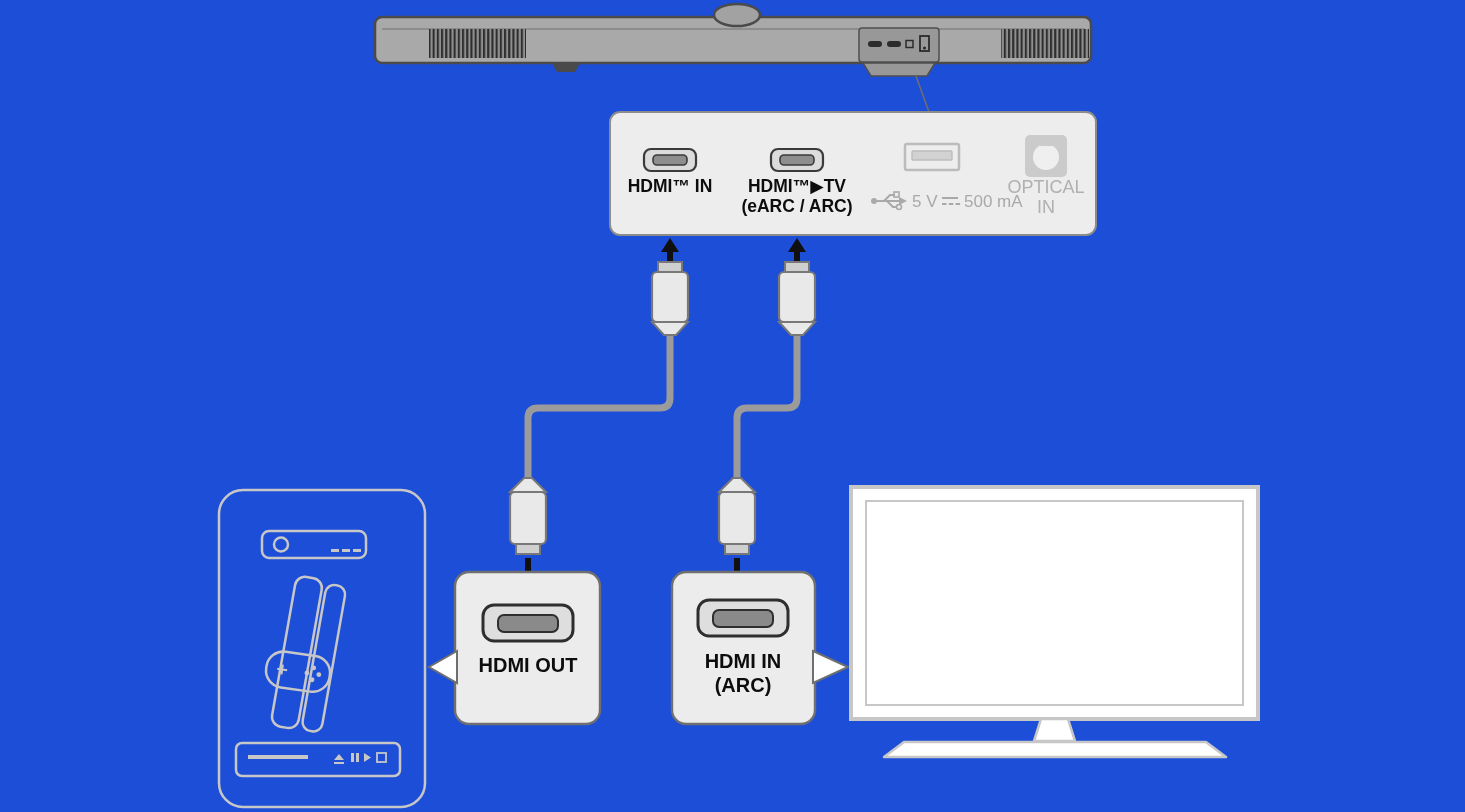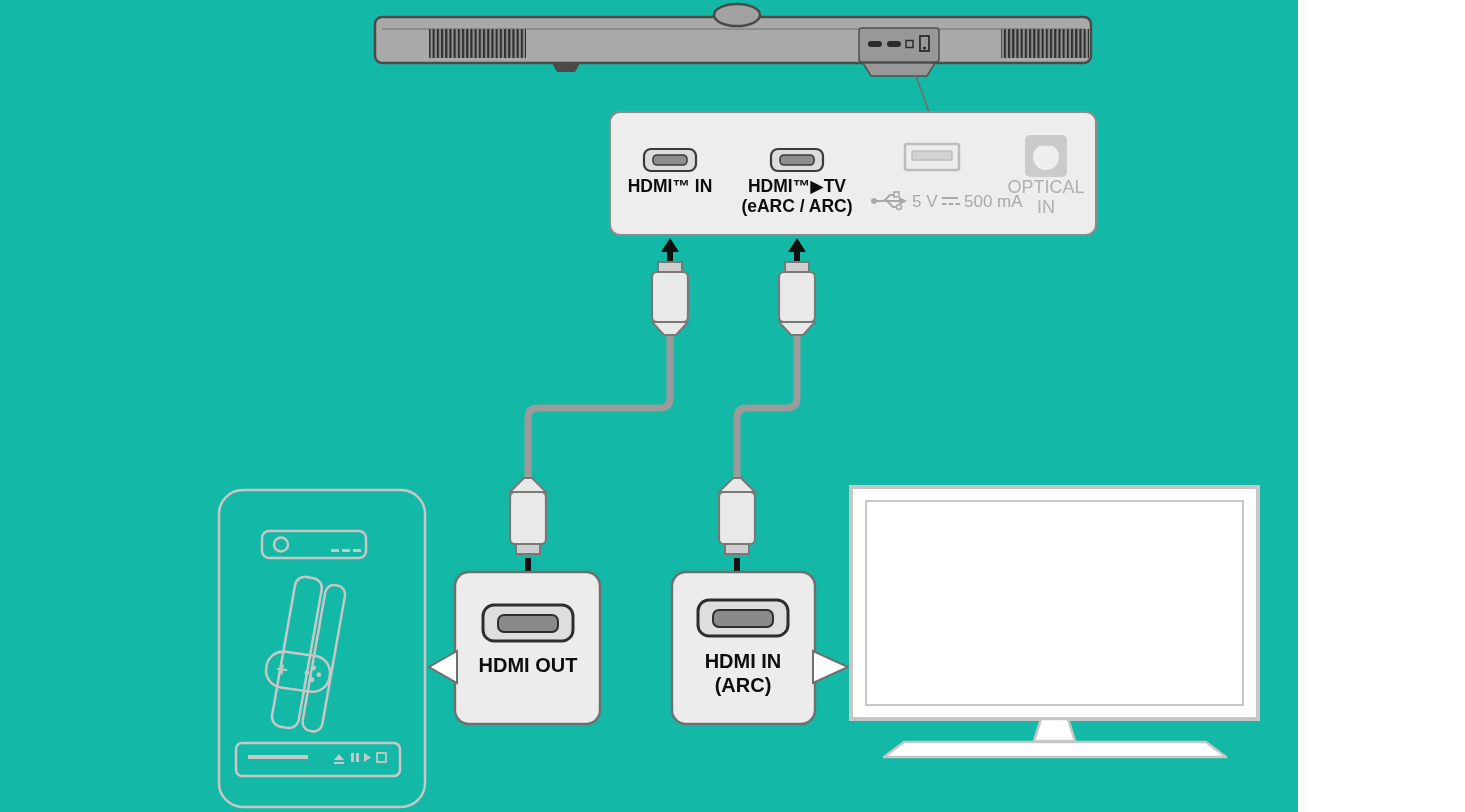--- a/index.html
+++ b/index.html
@@ -1,16 +1,16 @@
 <!DOCTYPE html>
 <html><head>
 <meta charset="utf-8">
 <style>
   html,body { margin:0; padding:0; background:#ffffff; }
-  .canvas { position:relative; width:1298px; height:812px; background:#14b8a6; overflow:hidden; }
+  .canvas { position:relative; width:1465px; height:812px; background:#1d4ed8; overflow:hidden; }
   svg { display:block; }
   .lbl-dark    { font:700 17.5px "Liberation Sans","DejaVu Sans",sans-serif; fill:#0d0d0d; }
   .lbl-gray    { font:400 18px  "Liberation Sans","DejaVu Sans",sans-serif; fill:#b0b0b0; }
   .lbl-usb     { font:400 17px  "Liberation Sans","DejaVu Sans",sans-serif; fill:#a9a9a9; }
   .lbl-callout { font:700 20px  "Liberation Sans","DejaVu Sans",sans-serif; fill:#0d0d0d; }
   .dev { fill:none; stroke:#c7c7c7; stroke-width:2.5; stroke-linejoin:round; }
   .devfill { fill:#c7c7c7; stroke:none; }
 </style>
 </head>
 <body>

